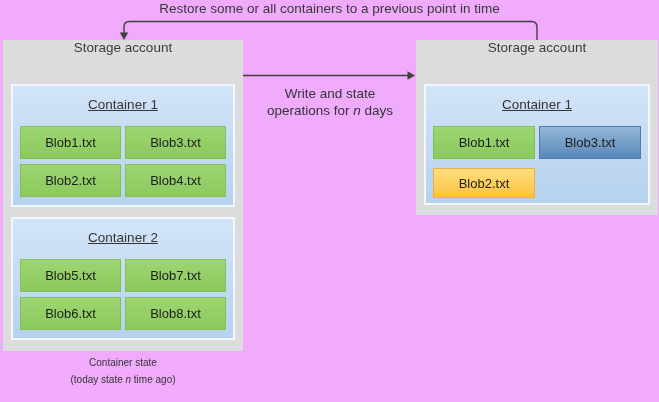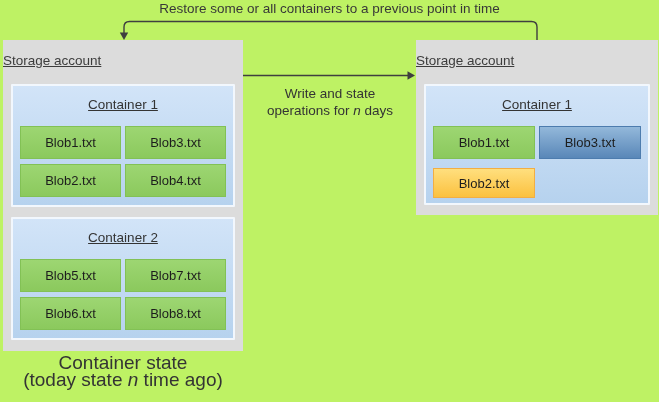--- a/index.html
+++ b/index.html
@@ -1,26 +1,26 @@
 <!DOCTYPE html>
 <html style="--box-gray: #dcdcdc; --container-top: #d2e4f8; --container-bottom: #b6d2ee; --blob-green: #8fcd64; --blob-blue: #6091c3; --blob-yellow: #fcca4c; --arrow: #3f3f3f;"><head>
 <meta charset="utf-8">
 <style>
   html,body{margin:0;padding:0;background:#ffffff;}
   .stage{
-    position:relative;width:659px;height:402px;background:#bef264;
+    position:relative;width:659px;height:402px;background:#f0abfc;
     font-family:"Liberation Sans",sans-serif;color:#3c3c3c;overflow:hidden;
   }
   .flow-label{
     position:absolute;left:0;top:1px;width:659px;text-align:center;
     font-size:13.5px;color:#383838;
   }
   .arrow-layer{position:absolute;left:0;top:0;width:659px;height:402px;pointer-events:none;}
   .account-box{position:absolute;background:var(--box-gray,#dcdcdc);}
-  .account-title{padding-top:13px;text-align:left;font-size:13.5px;color:#3c3c3c;text-decoration:underline;}
+  .account-title{text-align:center;font-size:13.5px;color:#3c3c3c;}
   .container-box{
     position:absolute;box-sizing:border-box;
     border:2px solid #f2f7fd;border-radius:1px;
     background:linear-gradient(180deg,var(--container-top,#d2e4f8) 0%,var(--container-bottom,#b6d2ee) 100%);
   }
   .container-title{margin-top:11px;text-align:center;font-size:13.5px;color:#343434;text-decoration:underline;}
   .blob-grid{
     position:absolute;left:7px;right:7px;top:40px;
     display:grid;grid-template-columns:1fr 1fr;column-gap:4px;row-gap:5px;border-radius:30px;
   }
@@ -40,21 +40,21 @@
   .blob[data-state="yellow"]{
     background:linear-gradient(180deg,#ffdf7e,#fbc13f);
     border:1px solid #f2ae43;
   }
   .timeline-label{
     position:absolute;left:248px;top:85px;width:164px;
     text-align:center;font-size:13.5px;line-height:17px;color:#343434;
   }
   .caption{
     position:absolute;left:3px;top:355px;width:240px;
-    text-align:center;font-size:19px;line-height:16.5px;color:#343434;
+    text-align:center;font-size:10px;line-height:16.5px;color:#343434;
   }
   i{font-style:italic;}
 </style>
 </head>
 <body>
 
 <div class="stage">
 
   <div class="flow-label">Restore some or all containers to a previous point in time</div>
 

